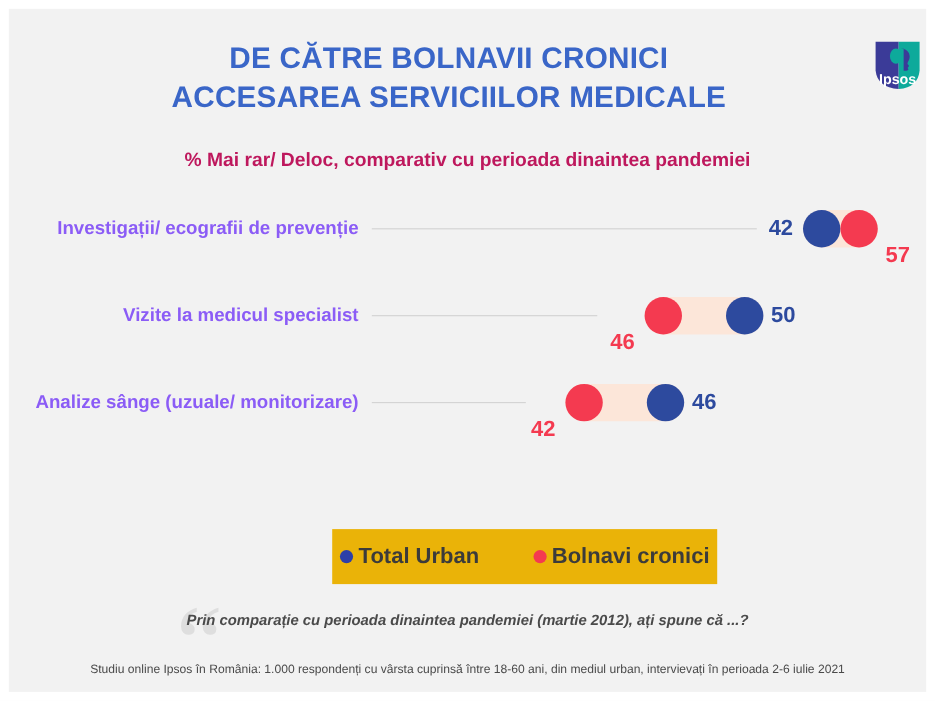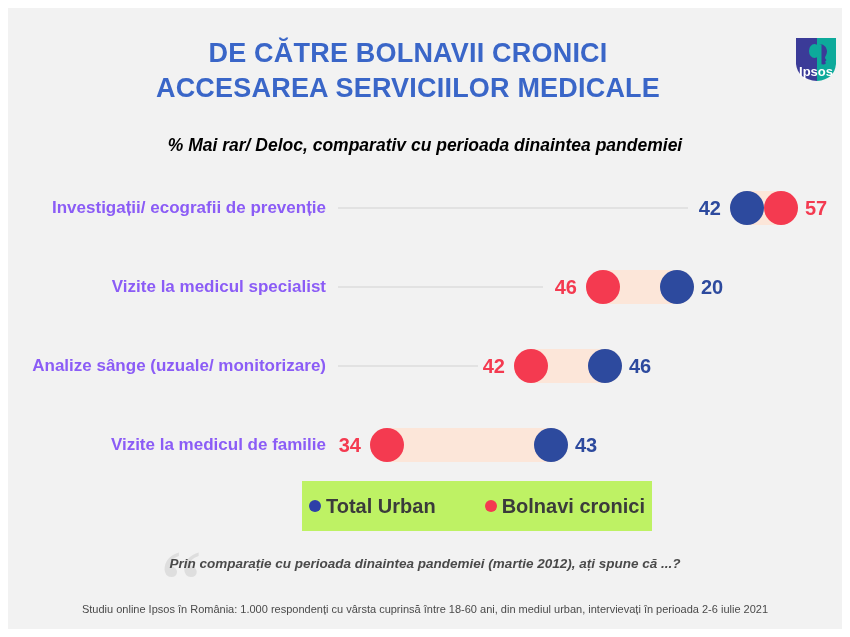--- a/index.html
+++ b/index.html
@@ -45,24 +45,23 @@
     width: 50px;
     height: 50px;
   }
 
   .subtitle {
     position: absolute;
     left: 0px;
     top: 127px;
     width: 834px;
     text-align: center;
-    font-style: italic;
     font-weight: bold;
     font-size: 17.5px;
-    color: #000000;
+    color: #be185d;
   }
 
   
   .rows {
     position: absolute;
     left: 0;
     top: 163px;
     width: 834px;
     height: 300px;
   }
@@ -110,31 +109,31 @@
   .dot.red  { background: #F43A50; }
   .val {
     position: absolute;
     top: 50%;
     transform: translateY(-50%);
     font-size: 20px;
     font-weight: bold;
     white-space: nowrap;
   }
   .val.blue { color: #2D4A9E; }
-  .val.red  { color: #F43A50; }
+  .val.red  { color: #F43A50; margin-top: 25px; }
   .val.left  { transform: translate(-100%, -50%); }
 
   
   .legend {
     position: absolute;
     left: 294px;
     top: 473px;
     width: 350px;
     height: 50px;
-    background: #bef264;
+    background: #eab308;
     display: flex;
     align-items: center;
     justify-content: center;
     gap: 49px;
   }
   .legend-item {
     display: flex;
     align-items: center;
     gap: 5px;
     font-size: 20px;
@@ -217,41 +216,33 @@
       <div class="val red" style="left:797px;">57</div>
     </div>
 
     <div class="row" style="top:79px;">
       <div class="row-label">Vizite la medicul specialist</div>
       <div class="leader" style="left:330px; width:205px;"></div>
       <div class="band" style="left:578px; width:108px;"></div>
       <div class="val red left" style="left:569px;">46</div>
       <div class="dot red" style="left:595px;"></div>
       <div class="dot blue" style="left:669px;"></div>
-      <div class="val blue" style="left:693px;">20</div>
+      <div class="val blue" style="left:693px;">50</div>
     </div>
 
     <div class="row" style="top:158px;">
       <div class="row-label">Analize sânge (uzuale/ monitorizare)</div>
       <div class="leader" style="left:330px; width:140px;"></div>
       <div class="band" style="left:506px; width:108px;"></div>
       <div class="val red left" style="left:497px;">42</div>
       <div class="dot red" style="left:523px;"></div>
       <div class="dot blue" style="left:597px;"></div>
       <div class="val blue" style="left:621px;">46</div>
     </div>
 
-    <div class="row" style="top:237px;">
-      <div class="row-label">Vizite la medicul de familie</div>
-      <div class="band" style="left:362px; width:198px;"></div>
-      <div class="val red left" style="left:353px;">34</div>
-      <div class="dot red" style="left:379px;"></div>
-      <div class="dot blue" style="left:543px;"></div>
-      <div class="val blue" style="left:567px;">43</div>
-    </div>
 
   </div>
 
   <div class="legend">
     <div class="legend-item">
       <span class="legend-dot blue"></span>
       <span>Total Urban</span>
     </div>
     <div class="legend-item">
       <span class="legend-dot red"></span>

